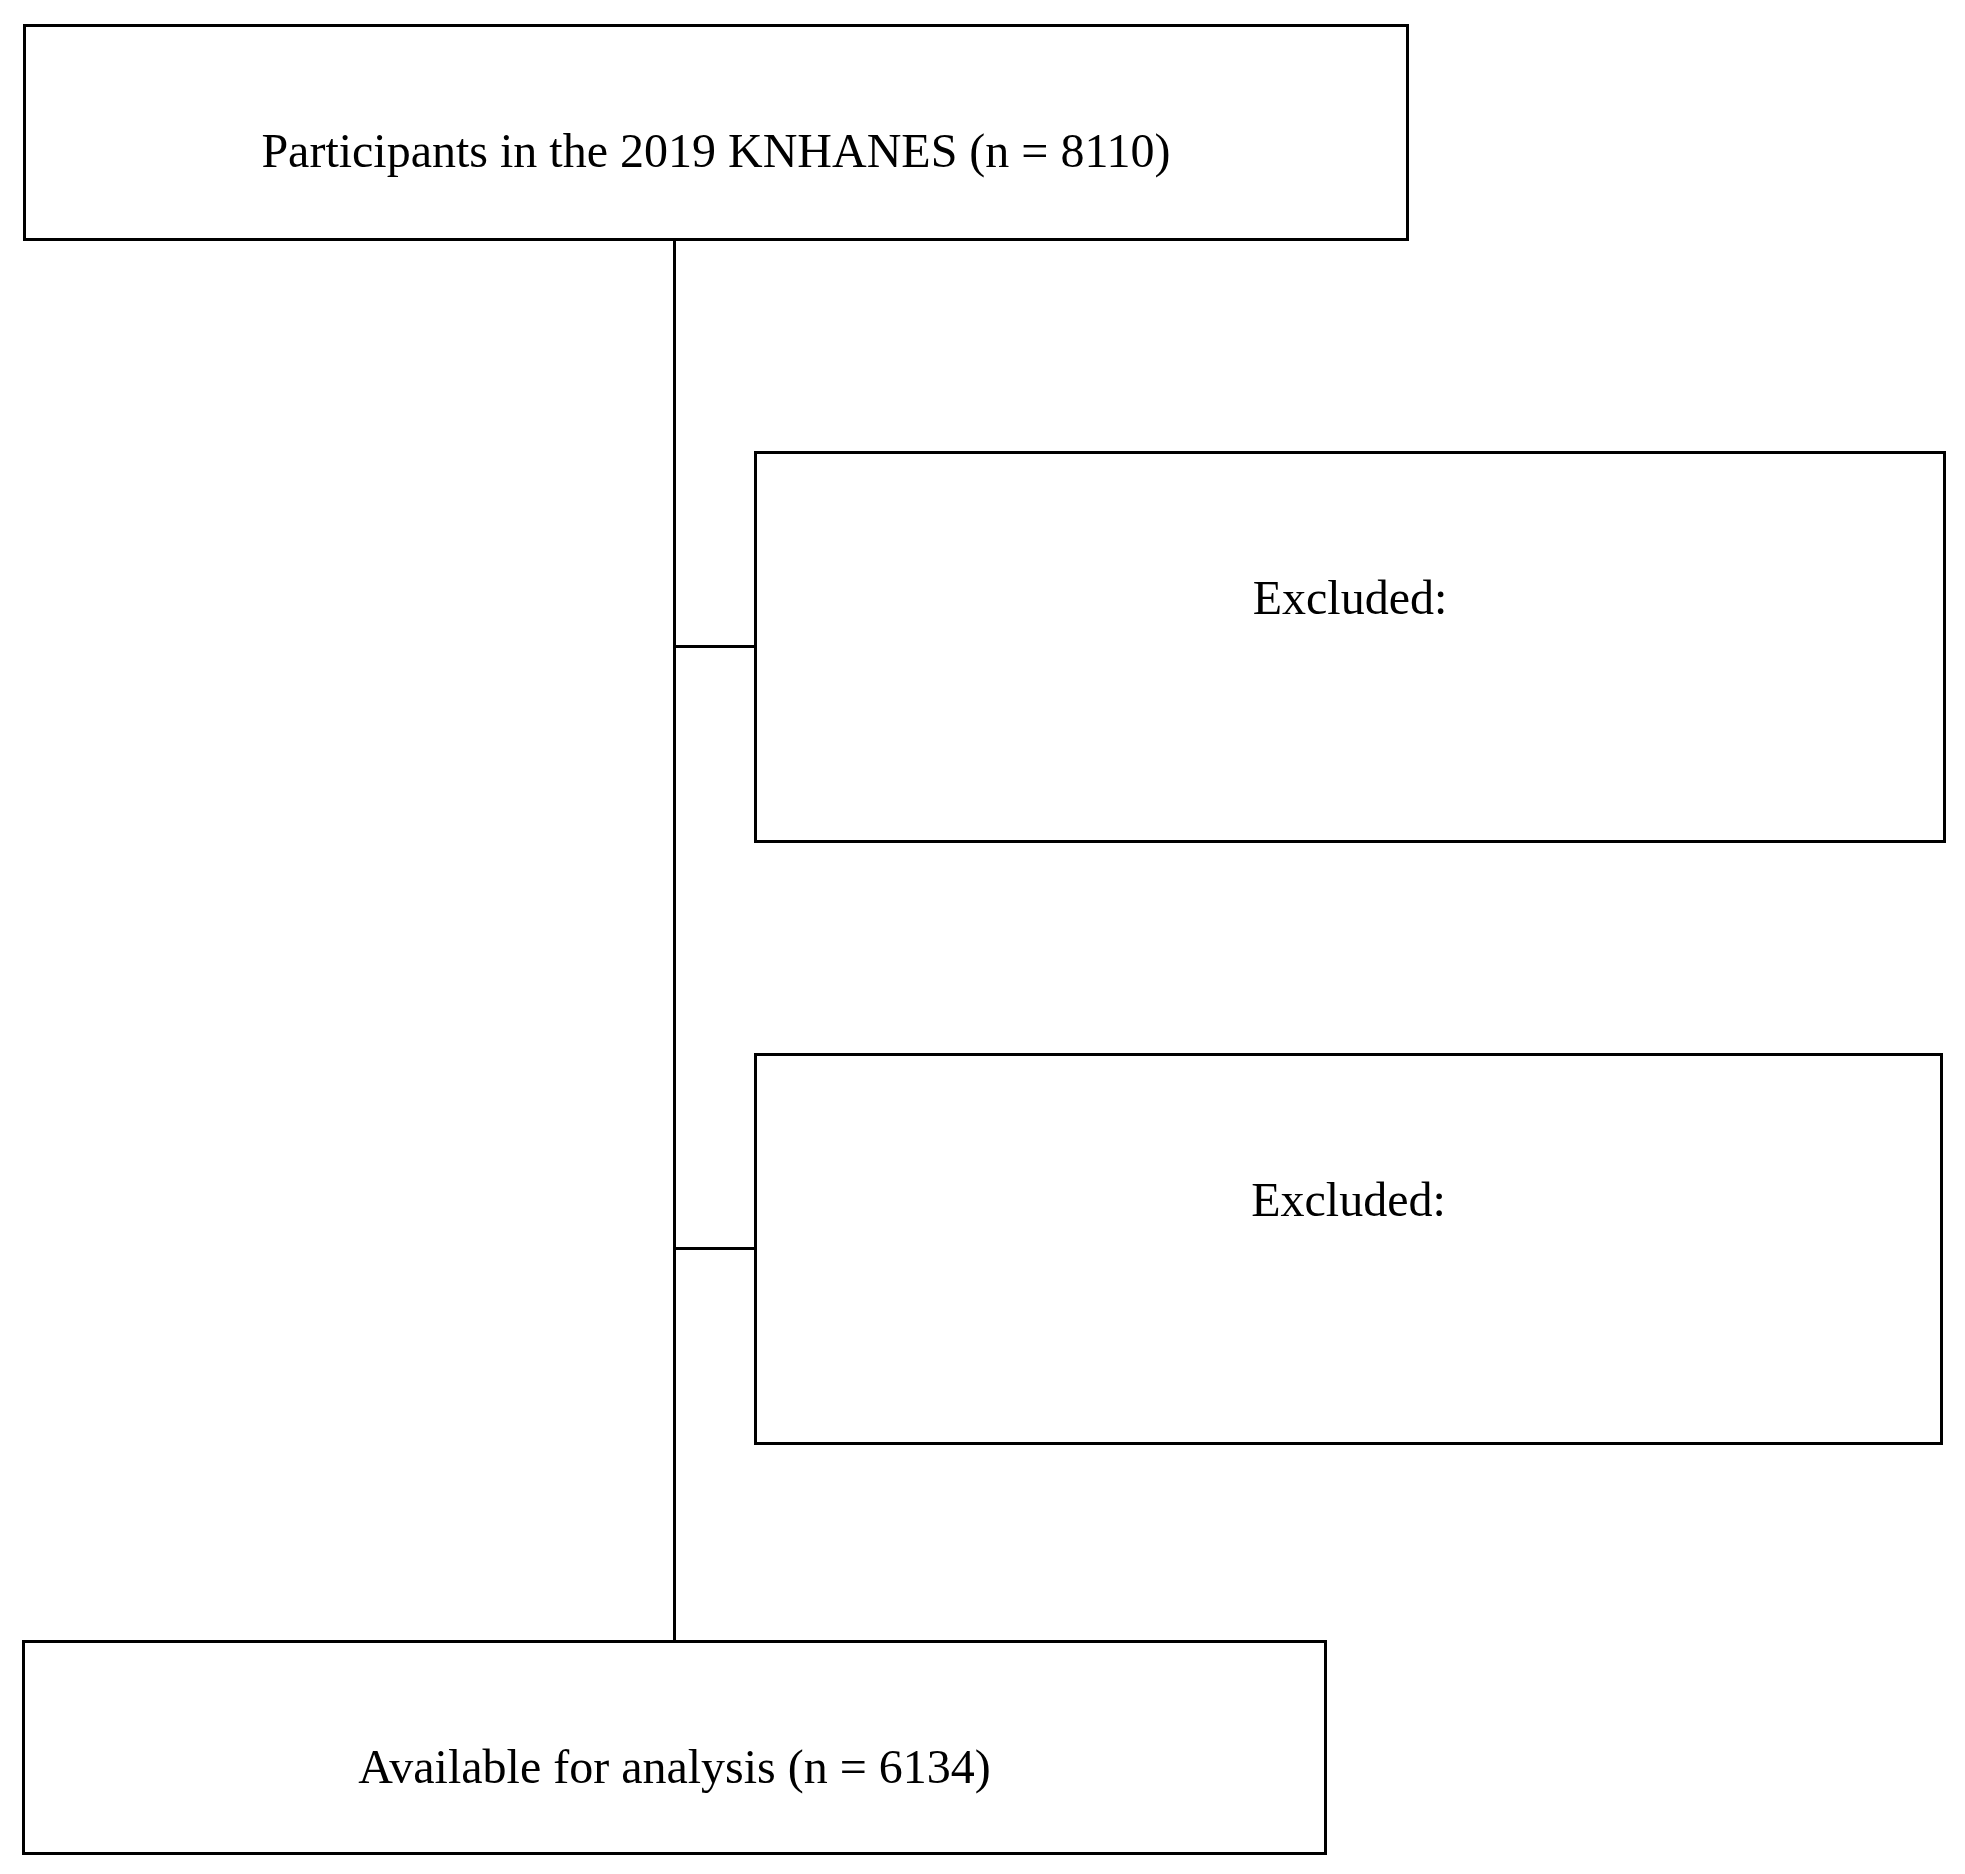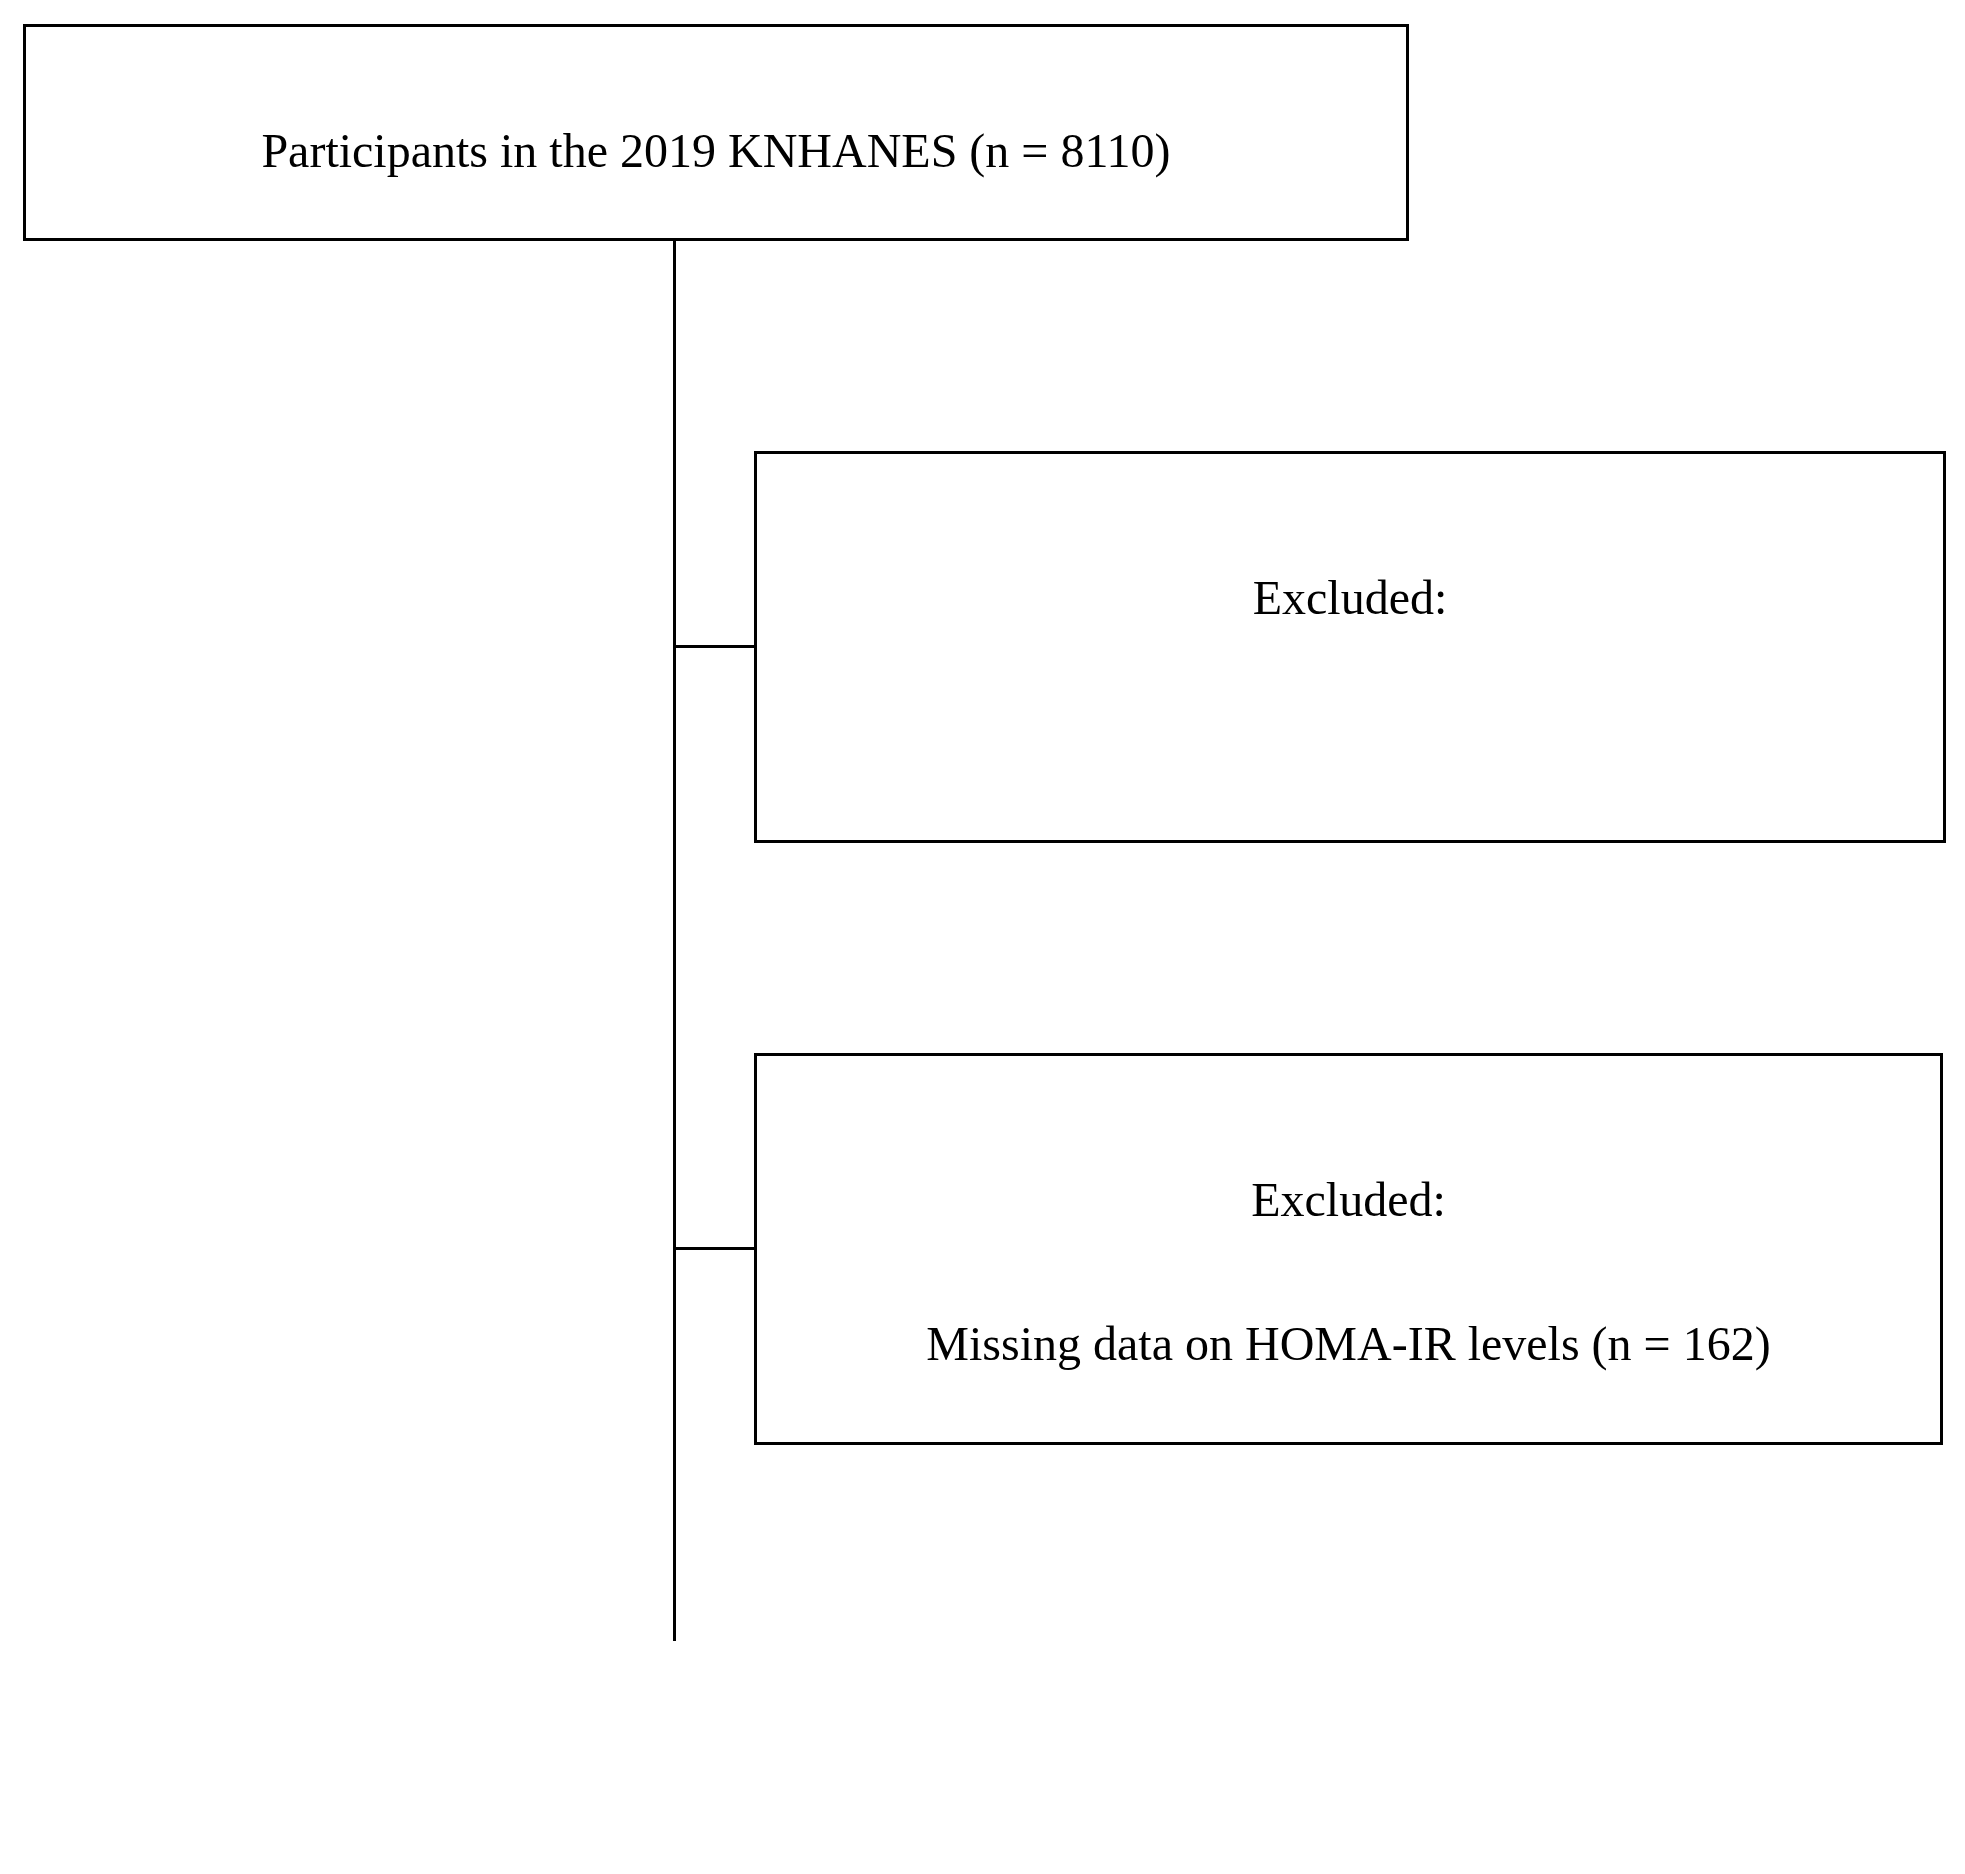--- a/index.html
+++ b/index.html
@@ -102,18 +102,20 @@
   <div class="node node-single node-top">
     <span class="label">Participants in the 2019 KNHANES (n = 8110)</span>
   </div>
 
   <div class="node node-excluded-1">
     <span class="label">Excluded:</span>
   </div>
 
   <div class="node node-excluded-2">
     <span class="label">Excluded:</span>
-    <span class="label">Missing data on HOMA-IR levels (n = 162)</span>
   </div>
 
+  <div class="node node-single node-bottom">
+    <span class="label">Available for analysis (n = 6134)</span>
+  </div>
 
 </div>
 
 
 </body></html>

